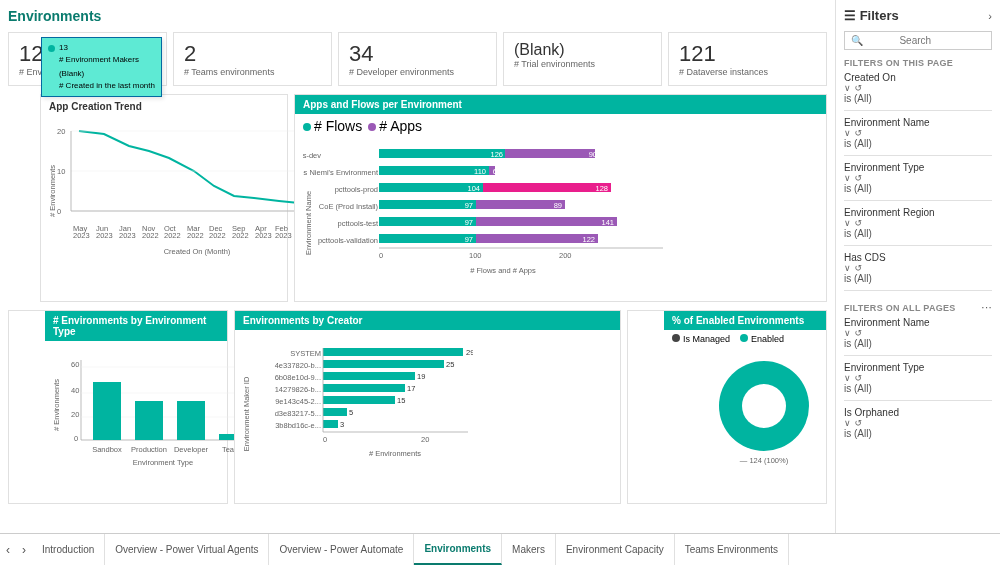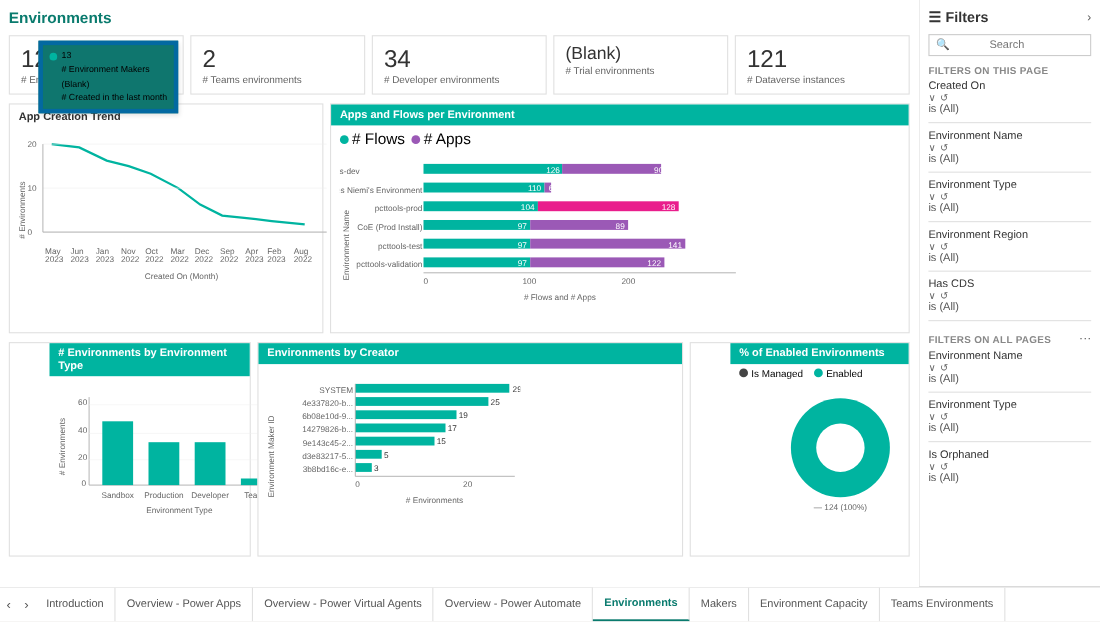--- a/index.html
+++ b/index.html
@@ -12,33 +12,33 @@
 
     .dashboard-title { color: #0a7b6e; font-size: 14px; font-weight: 600; margin-bottom: 8px; }
 
     
     .stats-row { display: flex; gap: 6px; margin-bottom: 8px; }
 
     .stat-card { background: #fff; border: 1px solid #e0e0e0; padding: 8px 10px; flex: 1; position: relative; min-width: 80px; }
     .stat-card .big-num { font-size: 22px; font-weight: 300; color: #333; }
     .stat-card .stat-label { font-size: 9px; color: #666; }
 
-    .tooltip-box { position: absolute; top: 4px; right: 4px; background: #0f766e; border: 4px solid #0369a1; padding: 4px 6px; font-size: 8px; line-height: 1.5; z-index: 10; min-width: 110px; box-shadow: 2px 2px 4px rgba(0,0,0,0.1); }
+    .tooltip-box { position: absolute; top: 4px; right: 4px; background: #5eead4; border: 1px solid #0369a1; padding: 4px 6px; font-size: 8px; line-height: 1.5; z-index: 10; min-width: 110px; box-shadow: 2px 2px 4px rgba(0,0,0,0.1); }
     .tooltip-row { display: flex; gap: 4px; align-items: center; }
     .dot-teal { width: 7px; height: 7px; border-radius: 50%; background: #00b4a0; display: inline-block; }
     .dot-blank { width: 7px; height: 7px; background: transparent; display: inline-block; }
 
     
     .charts-row { display: flex; gap: 6px; margin-bottom: 8px; }
     .chart-card { background: #fff; border: 1px solid #e0e0e0; padding: 6px 8px; }
     .chart-card-title { font-size: 10px; font-weight: 600; color: #333; margin-bottom: 4px; }
     .chart-header-teal { background: #00b4a0; color: white; font-size: 10px; font-weight: 600; padding: 4px 8px; margin: -6px -8px 4px -8px; }
 
     
-    .trend-chart { width: 286px; }
+    .trend-chart { width: 248px; margin-left: 32px; }
     .flows-chart { flex: 1; }
 
     
     .bottom-row { display: flex; gap: 6px; }
     .bottom-card { background: #fff; border: 1px solid #e0e0e0; padding: 6px 8px; }
 
     .env-type-chart { width: 220px; padding-left: 44px; }
     .env-creator-chart { flex: 1; }
     .env-pct-chart { width: 200px; padding-left: 44px; }
 
@@ -445,20 +445,19 @@
       </div>
       <div class="filter-value">is (All)</div>
     </div>
   </div>
 </div>
 
 <div class="tabs-bar">
   <div class="tab-nav-arrow">‹</div>
   <div class="tab-nav-arrow">›</div>
   <div class="tab">Introduction</div>
-  <div class="tab">Overview - Power Apps</div>
   <div class="tab">Overview - Power Virtual Agents</div>
   <div class="tab">Overview - Power Automate</div>
   <div class="tab active">Environments</div>
   <div class="tab">Makers</div>
   <div class="tab">Environment Capacity</div>
   <div class="tab">Teams Environments</div>
 </div>
 
 </body></html>

